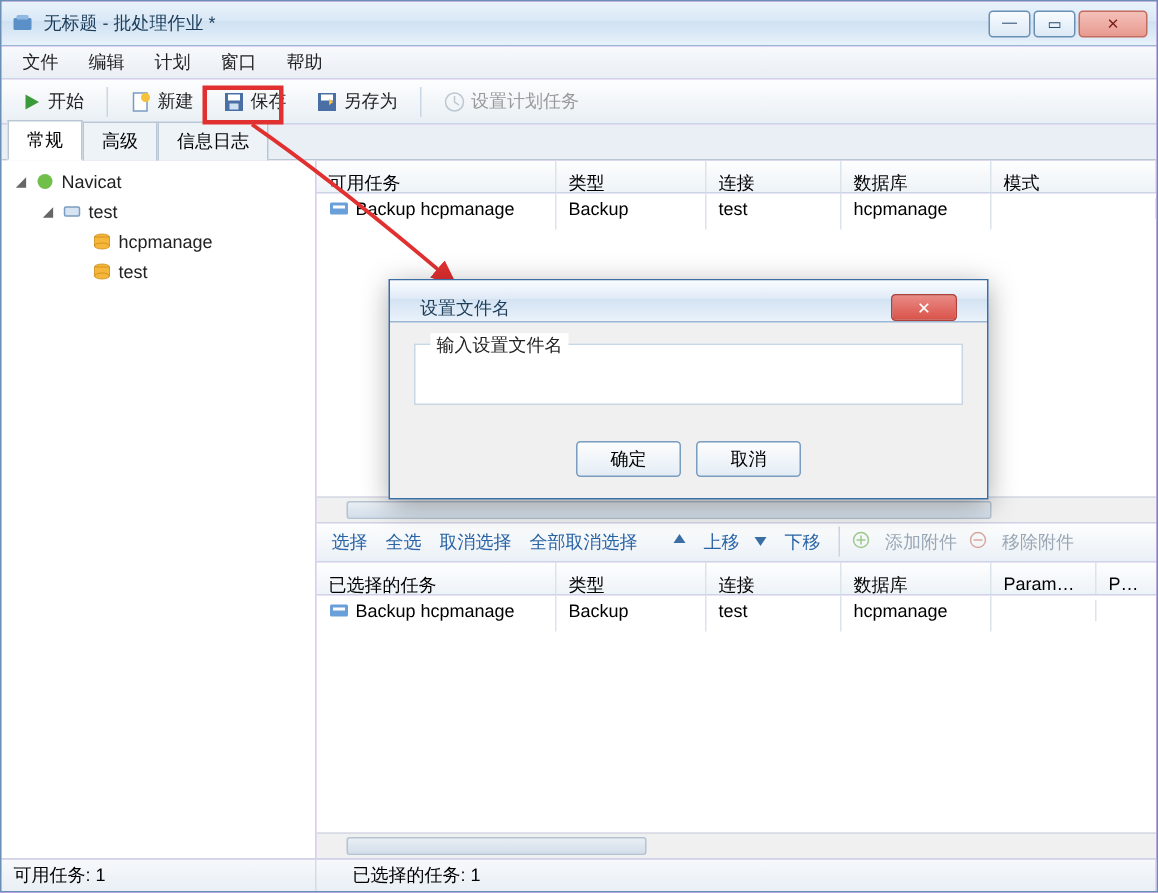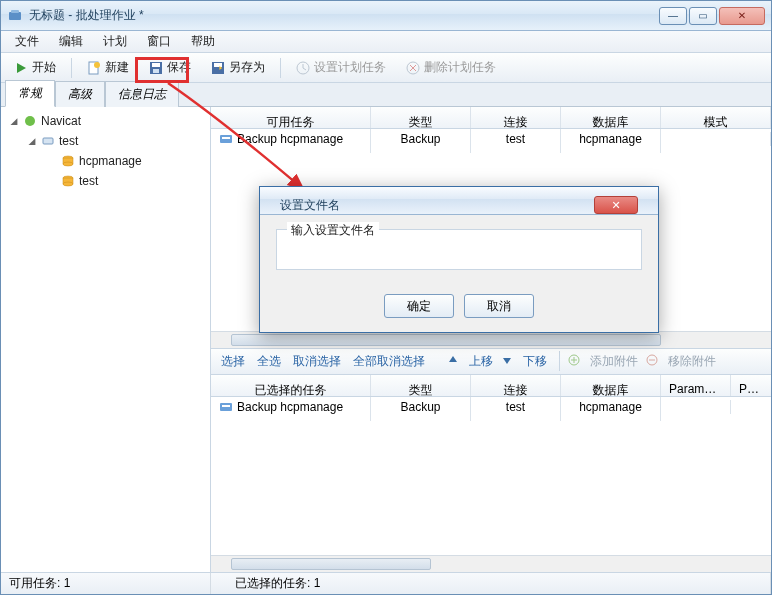--- a/index.html
+++ b/index.html
@@ -12,34 +12,34 @@
   .win-btns { display:flex; gap:0; }
   .win-btn { width:28px; height:18px; border:1px solid #6a8fb5; margin-left:2px; background:linear-gradient(#f8fbfe,#dce9f5); border-radius:3px; display:flex; align-items:center; justify-content:center; color:#2a4e71; font-size:10px; cursor:pointer;}
   .win-btn.close { width:46px; background:linear-gradient(#f4c0b9,#e89a8f); color:#7a201a; border-color:#c56a5f;}
   .menubar { height:22px; background:linear-gradient(#f7f9fc,#eaeff5); border-bottom:1px solid #c9d6e3; display:flex; align-items:center; padding:0 4px; gap:0;}
   .menu-item { padding:2px 10px; color:#222; cursor:pointer; }
   .toolbar { height:30px; background:linear-gradient(#fdfefe,#e9eff5); border-bottom:1px solid #c9d6e3; display:flex; align-items:center; padding:0 4px; gap:2px;}
   .tb-btn { display:flex; align-items:center; gap:4px; padding:3px 8px; border:1px solid transparent; border-radius:2px; cursor:pointer; color:#222;}
   .tb-btn.disabled { color:#999; cursor:default;}
   .tb-sep { width:1px; height:20px; background:#c9d6e3; margin:0 4px;}
   .ico { display:inline-block; width:14px; height:14px; }
-  .tabstrip { height:24px; background:#e9eff5; display:flex; align-items:flex-end; padding-left:4px; border-bottom:1px solid #b9c7d4;font-style:italic;}
+  .tabstrip { height:24px; background:#e9eff5; display:flex; align-items:flex-end; padding-left:4px; border-bottom:1px solid #b9c7d4;}
   .tab { padding:4px 12px; border:1px solid #b9c7d4; border-bottom:none; margin-right:0; background:#eef3f8; position:relative; top:1px; cursor:pointer;}
   .tab.active { background:#fff; border-bottom:1px solid #fff; }
   .content { display:flex; height:calc(100% - 30px - 22px - 30px - 24px - 22px); }
   .sidebar { width:210px; border-right:1px solid #c9d6e3; background:#fff; overflow:auto; padding:4px 0;}
   .tree-row { display:flex; align-items:center; height:20px; padding-left:8px; gap:4px; cursor:pointer;}
   .tree-row .expander { width:10px; text-align:center; color:#666; font-size:9px;}
   .tree-row .lbl { color:#222;}
   .indent1 { padding-left:26px;}
   .indent2 { padding-left:46px;}
   .main { flex:1; display:flex; flex-direction:column; overflow:hidden;}
   .pane { flex:1; display:flex; flex-direction:column; border-bottom:1px solid #c9d6e3; min-height:0;}
   .list-header { height:22px; background:linear-gradient(#fdfefe,#eef3f8); border-bottom:1px solid #c9d6e3; display:flex;}
-  .col { padding:7px 8px; border-right:1px solid #dbe3eb; overflow:hidden; text-overflow:ellipsis; white-space:nowrap;text-align:center;}
+  .col { padding:7px 8px; border-right:1px solid #dbe3eb; overflow:hidden; text-overflow:ellipsis; white-space:nowrap;}
   .list-body { flex:1; overflow:auto; background:#fff; position:relative;}
   .row { display:flex; height:20px; align-items:center; }
   .hscrollbar { height:17px; background:#f0f0f0; border-top:1px solid #d4dce4; position:relative; overflow:hidden;}
   .hscrollbar .thumb { position:absolute; top:2px; height:12px; background:linear-gradient(#e8eef4,#d3deea); border:1px solid #b5c4d3; border-radius:2px;}
   .mid-toolbar { height:26px; background:linear-gradient(#fdfefe,#eaf0f6); border-bottom:1px solid #c9d6e3; display:flex; align-items:center; padding:0 6px; gap:4px;}
   .mid-link { color:#2a64a5; cursor:pointer; padding:2px 4px;}
   .mid-link.disabled { color:#9aa7b4; cursor:default;}
   .statusbar { height:22px; background:linear-gradient(#f7f9fc,#e9eff5); border-top:1px solid #c9d6e3; display:flex; align-items:center;gap:16px;}
   .status-cell { padding:2px 8px; border-right:1px solid #d4dce4;}
   .highlight-save { position:absolute; top:56px; left:134px; width:54px; height:26px; border:3px solid #e03030; pointer-events:none; z-index:50;}
@@ -126,30 +126,20 @@
     </div>
     <div class="tb-sep"></div>
     <div class="tb-btn disabled">
       <span class="ico">
           <svg width="14" height="14">
             <circle cx="7" cy="7" r="6" fill="none" stroke="#bcc7d2"></circle>
             <path d="M7 3 V7 L10 9" stroke="#bcc7d2" fill="none"></path>
           </svg>
         </span>
       <span>设置计划任务</span>
-    </div>
-    <div class="tb-btn disabled">
-      <span class="ico">
-          <svg width="14" height="14">
-            <circle cx="7" cy="7" r="6" fill="none" stroke="#bcc7d2"></circle>
-            <line x1="4" y1="4" x2="10" y2="10" stroke="#d99"></line>
-            <line x1="10" y1="4" x2="4" y2="10" stroke="#d99"></line>
-          </svg>
-        </span>
-      <span>删除计划任务</span>
     </div>
   </div>
 
   <div class="tabstrip">
     <div class="tab active">常规</div>
     <div class="tab">高级</div>
     <div class="tab">信息日志</div>
   </div>
 
   <div class="content">

